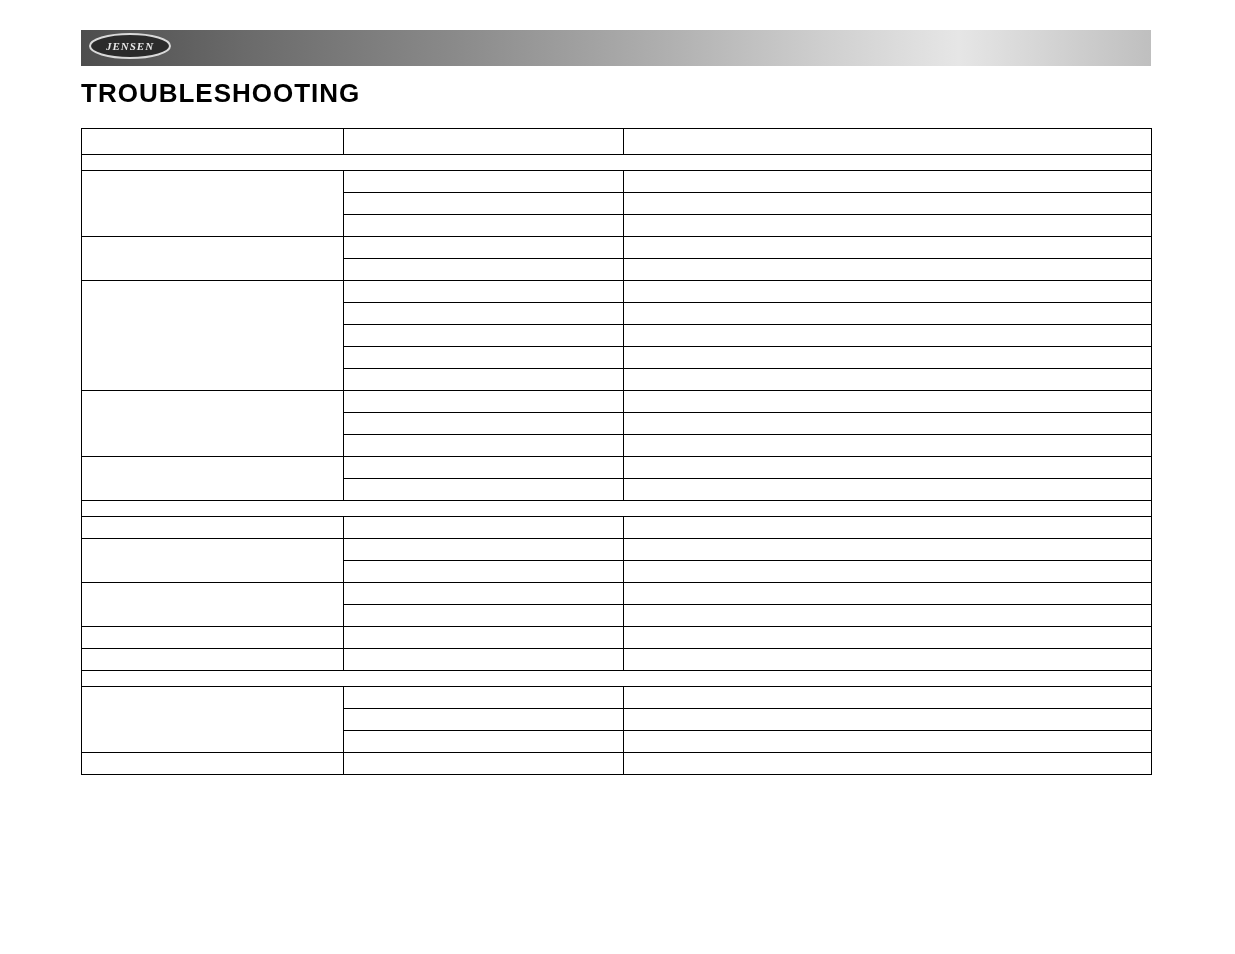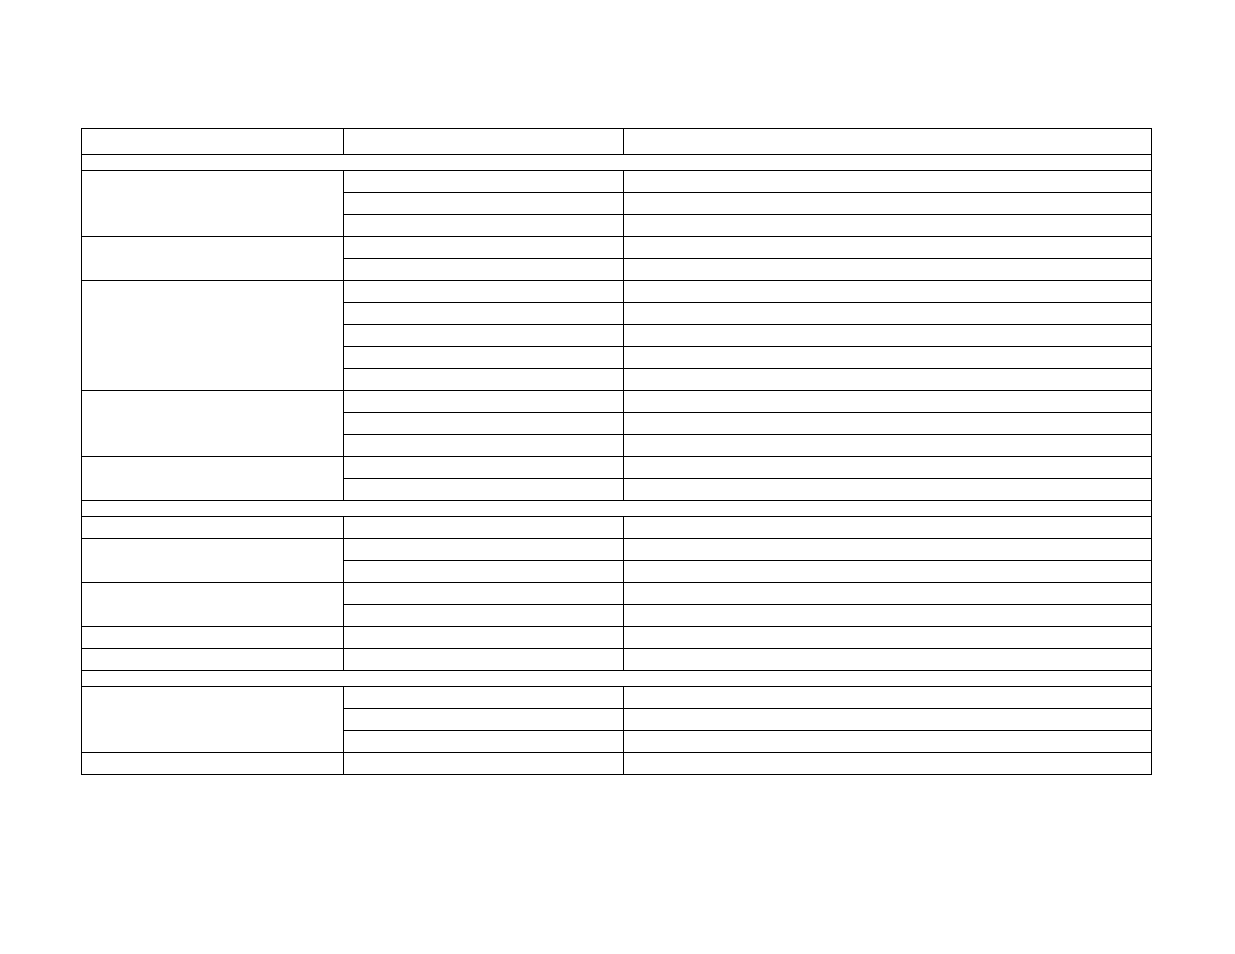--- a/index.html
+++ b/index.html
@@ -22,21 +22,30 @@
   col.c3 { width: 528px; }
   th, td { border: 1px solid #000; padding: 4px 8px; font-size: 11px; vertical-align: middle; background: #fff; }
   th { font-weight: 700; text-align: left; height: 26px; }
   tr.section td { font-weight: 700; height: 16px; padding: 2px 8px; }
   td { height: 22px; }
 </style>
 </head>
 <body>
 <div class="page">
 
+<div class="topbar">
+  <span class="logo">
+    <svg width="82" height="26" viewBox="0 0 82 26">
+      <ellipse cx="41" cy="13" rx="40" ry="12" fill="#2b2b2b" stroke="#d9d9d9" stroke-width="2"></ellipse>
+      <text x="41" y="17" text-anchor="middle" font-family="Georgia, 'Times New Roman', serif" font-size="11" font-weight="bold" fill="#e8e8e8" font-style="italic" letter-spacing="1">JENSEN</text>
+    </svg>
+  </span>
+</div>
 
+<h1 class="heading">TROUBLESHOOTING</h1>
 
 <div class="table-wrap">
   <table>
     <colgroup>
           <col class="c1">
           <col class="c2">
           <col class="c3">
         </colgroup>
     <thead>
       <tr>

